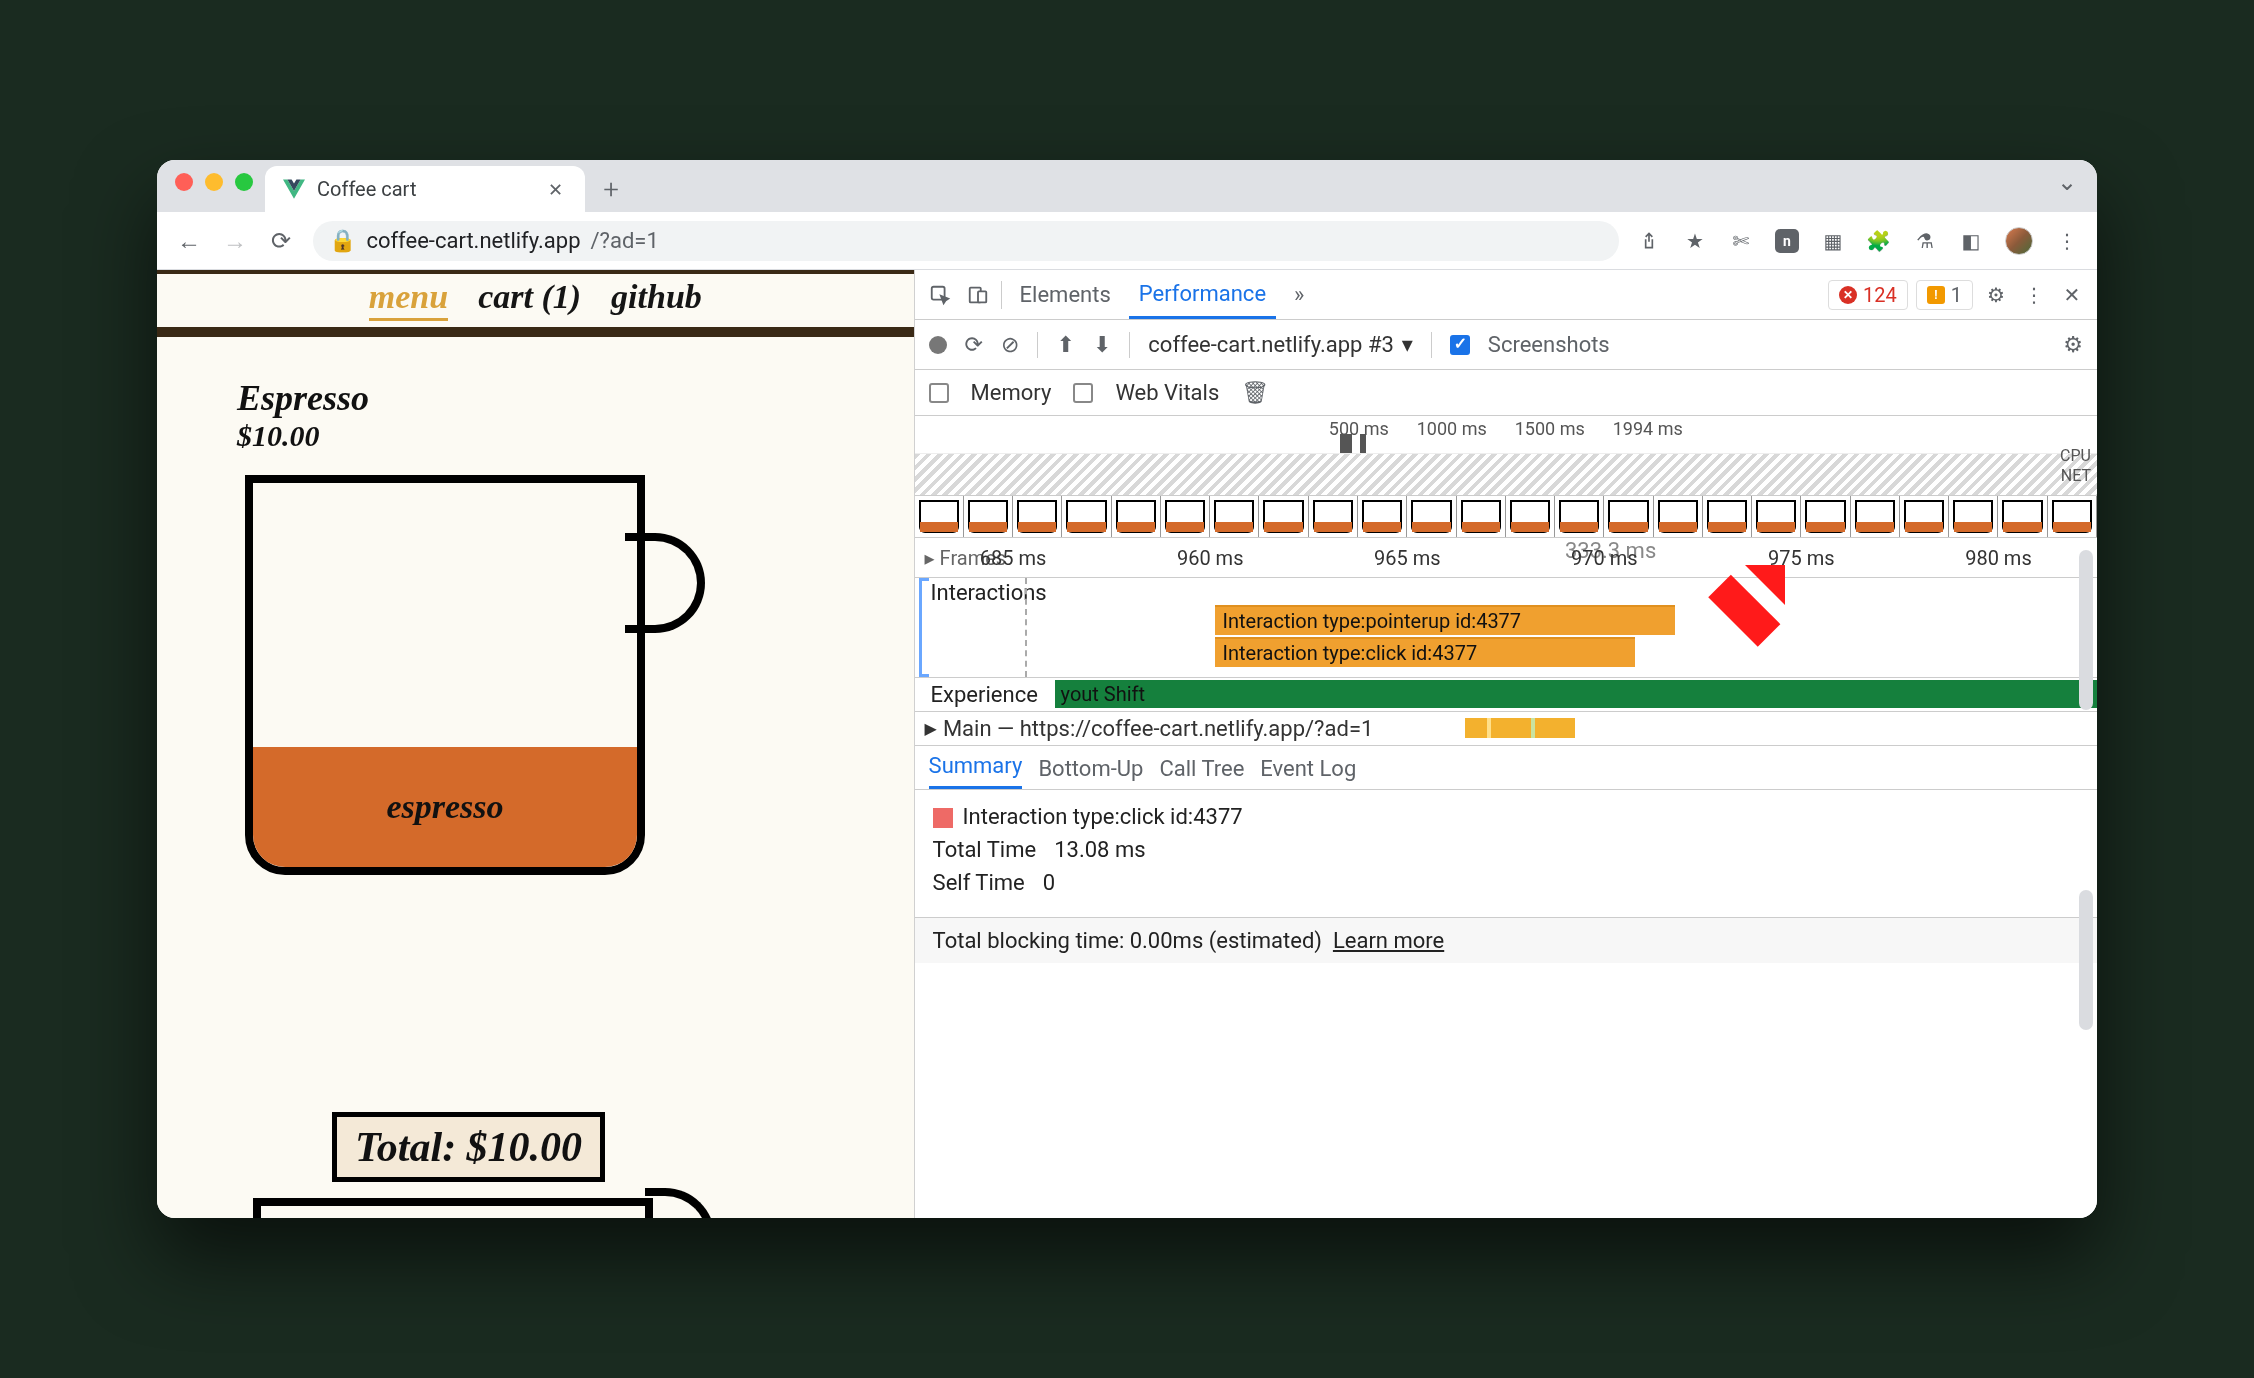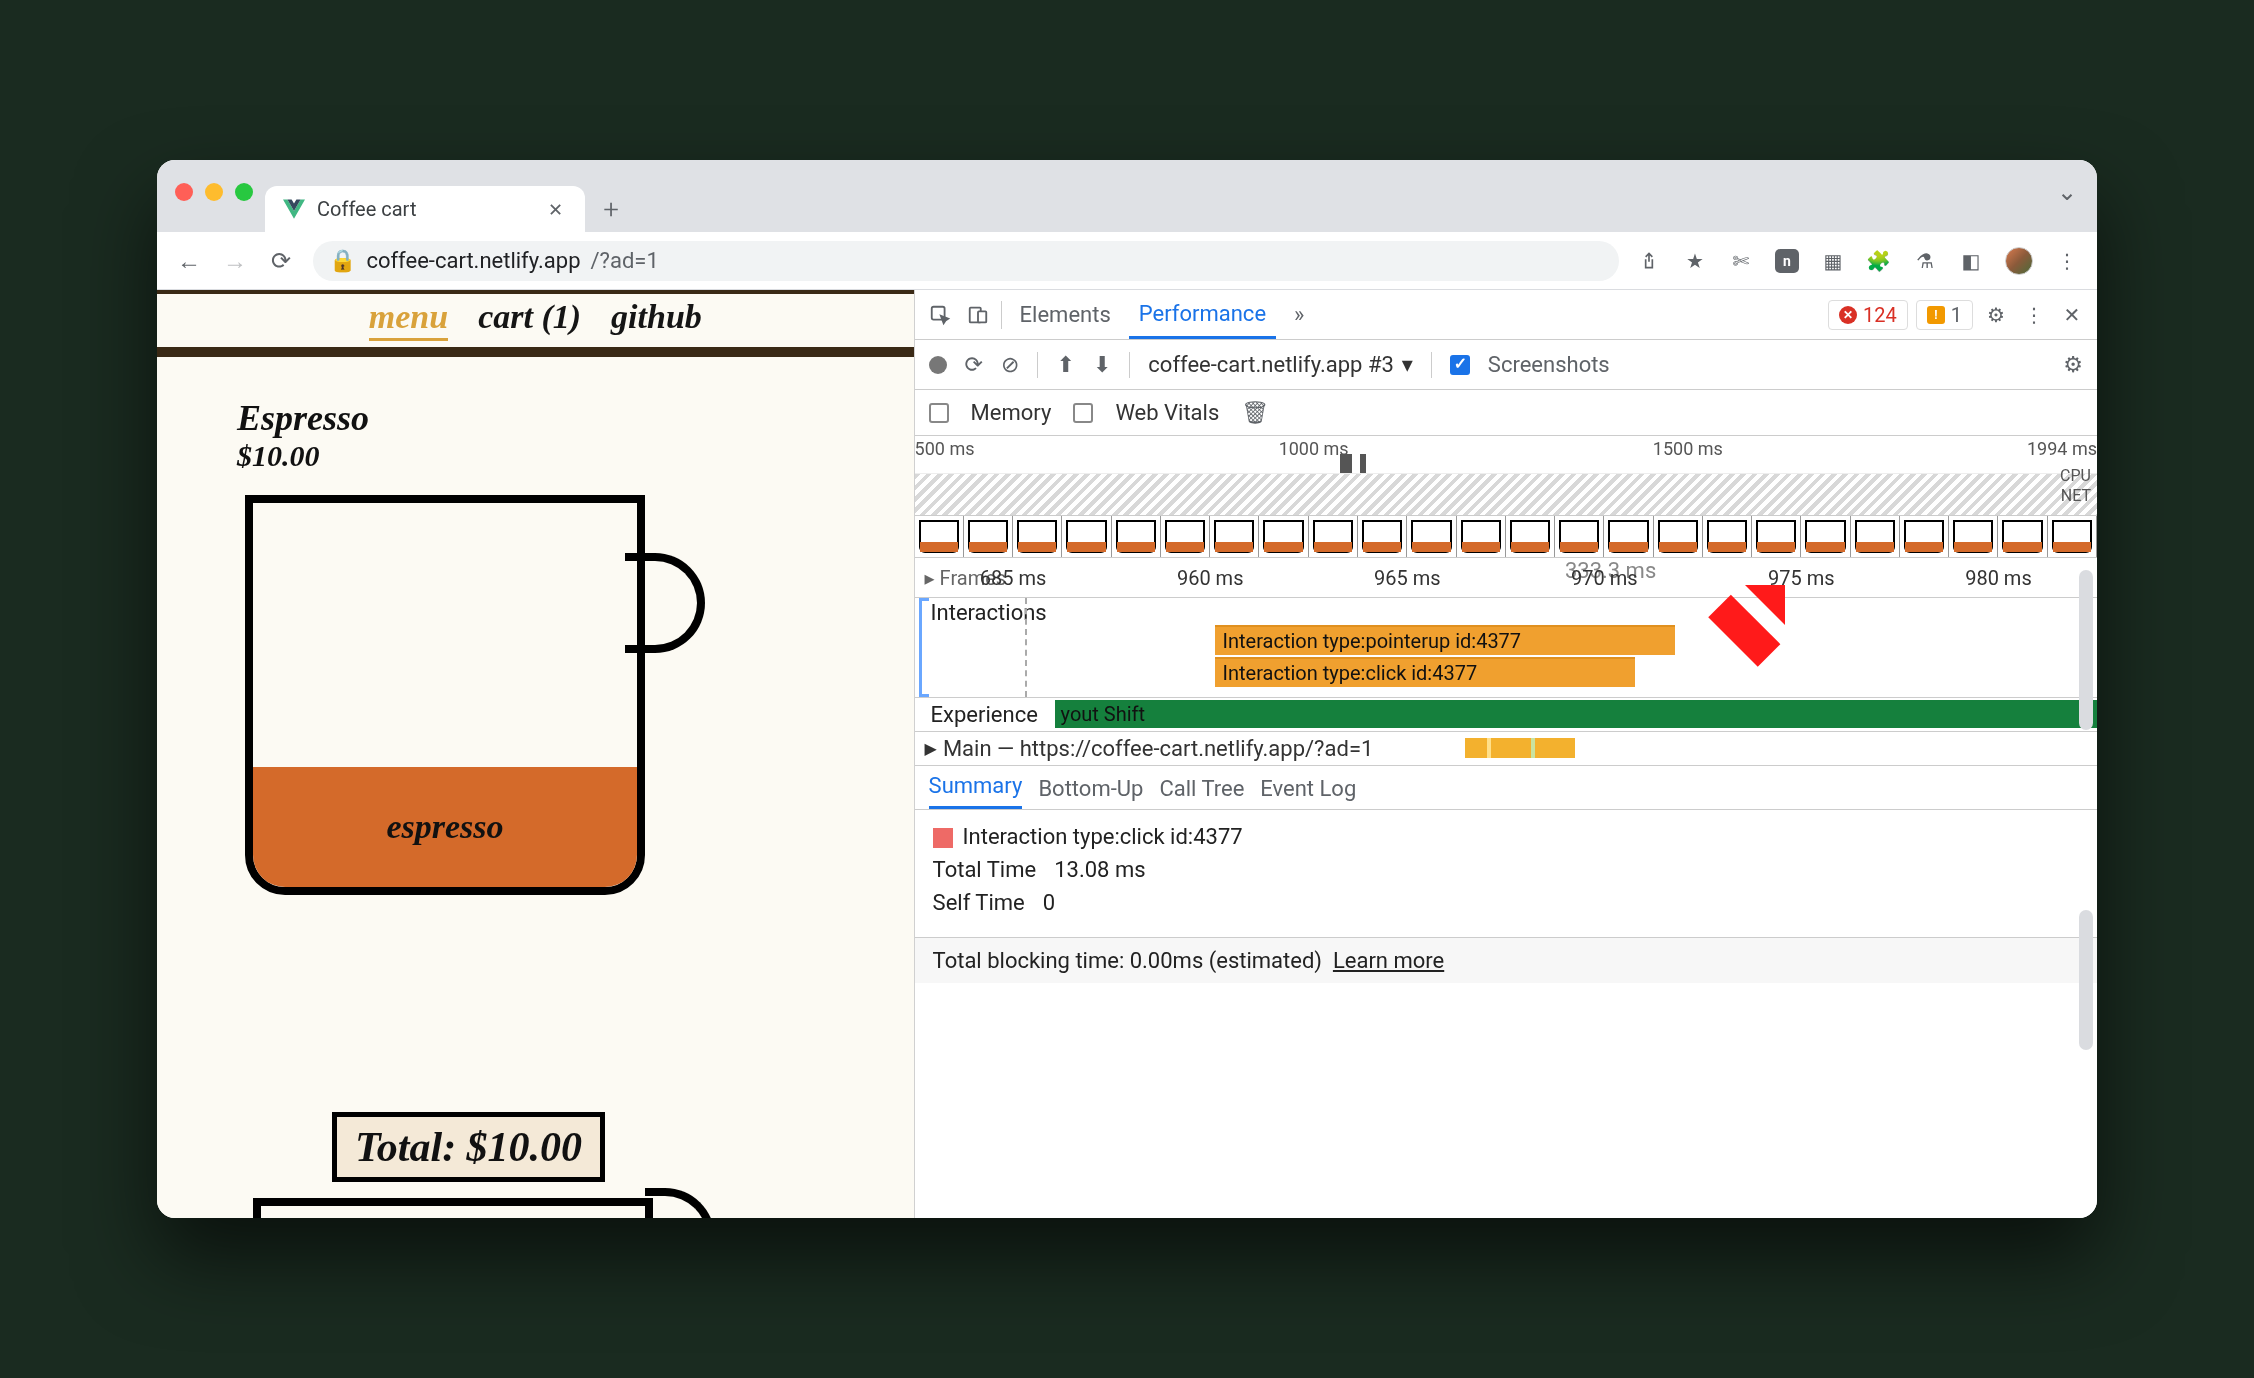--- a/index.html
+++ b/index.html
@@ -18,21 +18,21 @@
     background: #fff;
     border-radius: 18px;
     box-shadow: 0 40px 80px rgba(0,0,0,0.6);
     overflow: hidden;
     display: flex;
     flex-direction: column;
     position: relative;
   }
   
   .tabstrip {
-    height: 72px;
+    height: 52px;
     background: #dfe1e5;
     display: flex;
     align-items: flex-end;
     padding-left: 12px;
   }
   .traffic {
     display: flex;
     gap: 12px;
     align-items: center;
     height: 100%;
@@ -235,21 +235,21 @@
     color:#333;font-size:22px;
   }
   .chkbox-empty { width:20px;height:20px;border:2px solid #888;border-radius:3px; }
 
   .overview {
     height: 80px;
     border-bottom:1px solid #ccc;
     position:relative;
     background:#fff;
   }
-  .ov-ticks { display:flex;justify-content:space-between;font-size:18px;color:#555;padding-top:2px;gap:28px; }
+  .ov-ticks { display:flex;justify-content:center;font-size:18px;color:#555;padding-top:2px;gap:28px; }
   .ov-hatch {
     position:absolute; left:0;right:0;bottom:0;height:42px;
     background: repeating-linear-gradient(135deg,#d8d8d8 0 4px,#fff 4px 8px);
     border-top:1px solid #eee;
   }
   .ov-labels { position:absolute; right:6px; top:30px; font-size:16px; color:#555; text-align:right; line-height:20px; }
   .ov-bump { position:absolute; bottom:18px; width:28px;height:20px;background:#ccc;clip-path:polygon(0 100%,50% 0,100% 100%); }
 
   .filmstrip {
     height:42px;display:flex;border-bottom:1px solid #ccc;

